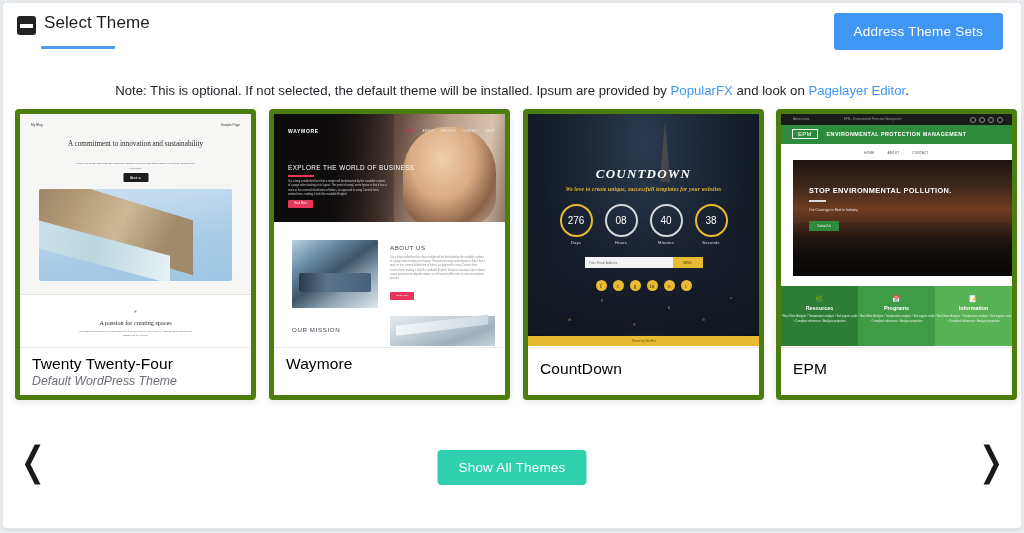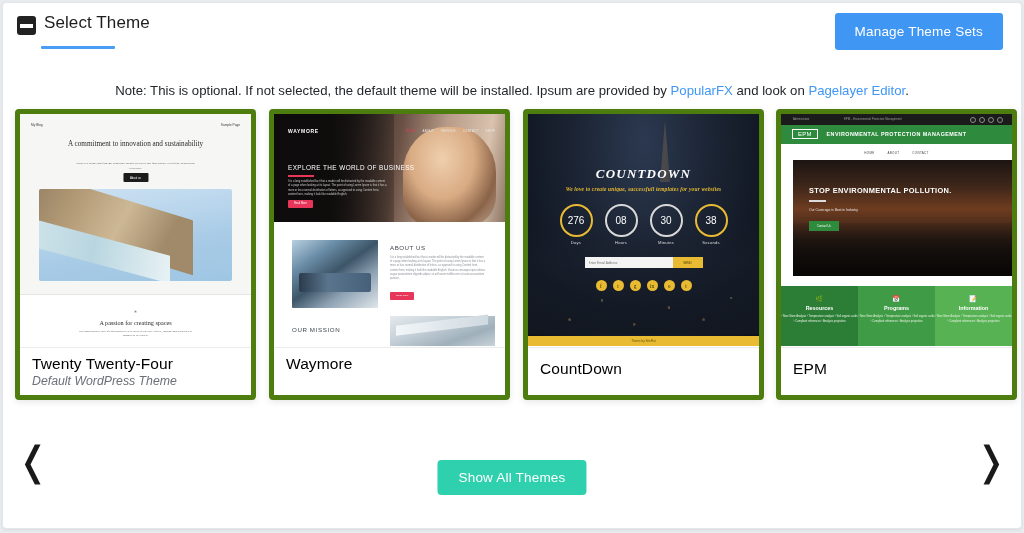--- a/index.html
+++ b/index.html
@@ -289,38 +289,38 @@
   
   .arrow{
     position:absolute;top:432px;width:44px;height:52px;
     display:flex;align-items:center;justify-content:center;
     font-family:"Liberation Serif",serif;font-size:40px;color:#1a1a1a;
     cursor:pointer;user-select:none;
   }
   .arrow-left{left:8px;}
   .arrow-right{right:8px;}
   .show-all{
-    position:absolute;left:50%;transform:translateX(-50%);top:457px;
+    position:absolute;left:50%;transform:translateX(-50%);top:447px;
     background:#2ed0ae;color:#ffffff;border:none;border-radius:4px;
     height:35px;padding:0 21px;font-family:"Liberation Sans",sans-serif;
     font-size:13.5px;letter-spacing:.2px;cursor:pointer;
   }
 </style>
 </head>
 <body>
 
 <div class="panel">
 
   <div class="hdr">
     <div class="collapse-icon">
         <i></i>
       </div>
     <div class="hdr-title">Select Theme</div>
     <div class="hdr-underline"></div>
-    <button class="manage-btn">Manage Theme Sets</button>
+    <button class="manage-btn">Address Theme Sets</button>
   </div>
 
   <div class="note">
     <span>Note: This is optional. If not selected, the default theme will be installed. Ipsum are provided by </span><a href="#">PopularFX</a><span> and look on </span><a href="#">Pagelayer Editor</a><span>.</span>
   </div>
 
   <div class="cards">
 
     <div class="card card-0">
       <div class="thumb">
@@ -391,21 +391,21 @@
           <div class="counters">
             <div class="cnt">
               <div class="ring">276</div>
               <div class="clbl">Days</div>
             </div>
             <div class="cnt grey">
               <div class="ring">08</div>
               <div class="clbl">Hours</div>
             </div>
             <div class="cnt grey">
-              <div class="ring">30</div>
+              <div class="ring">40</div>
               <div class="clbl">Minutes</div>
             </div>
             <div class="cnt">
               <div class="ring">38</div>
               <div class="clbl">Seconds</div>
             </div>
           </div>
           <div class="sub">
             <input type="text" readonly="" placeholder="Enter Email Address" style="">
             <button>SEND</button>

